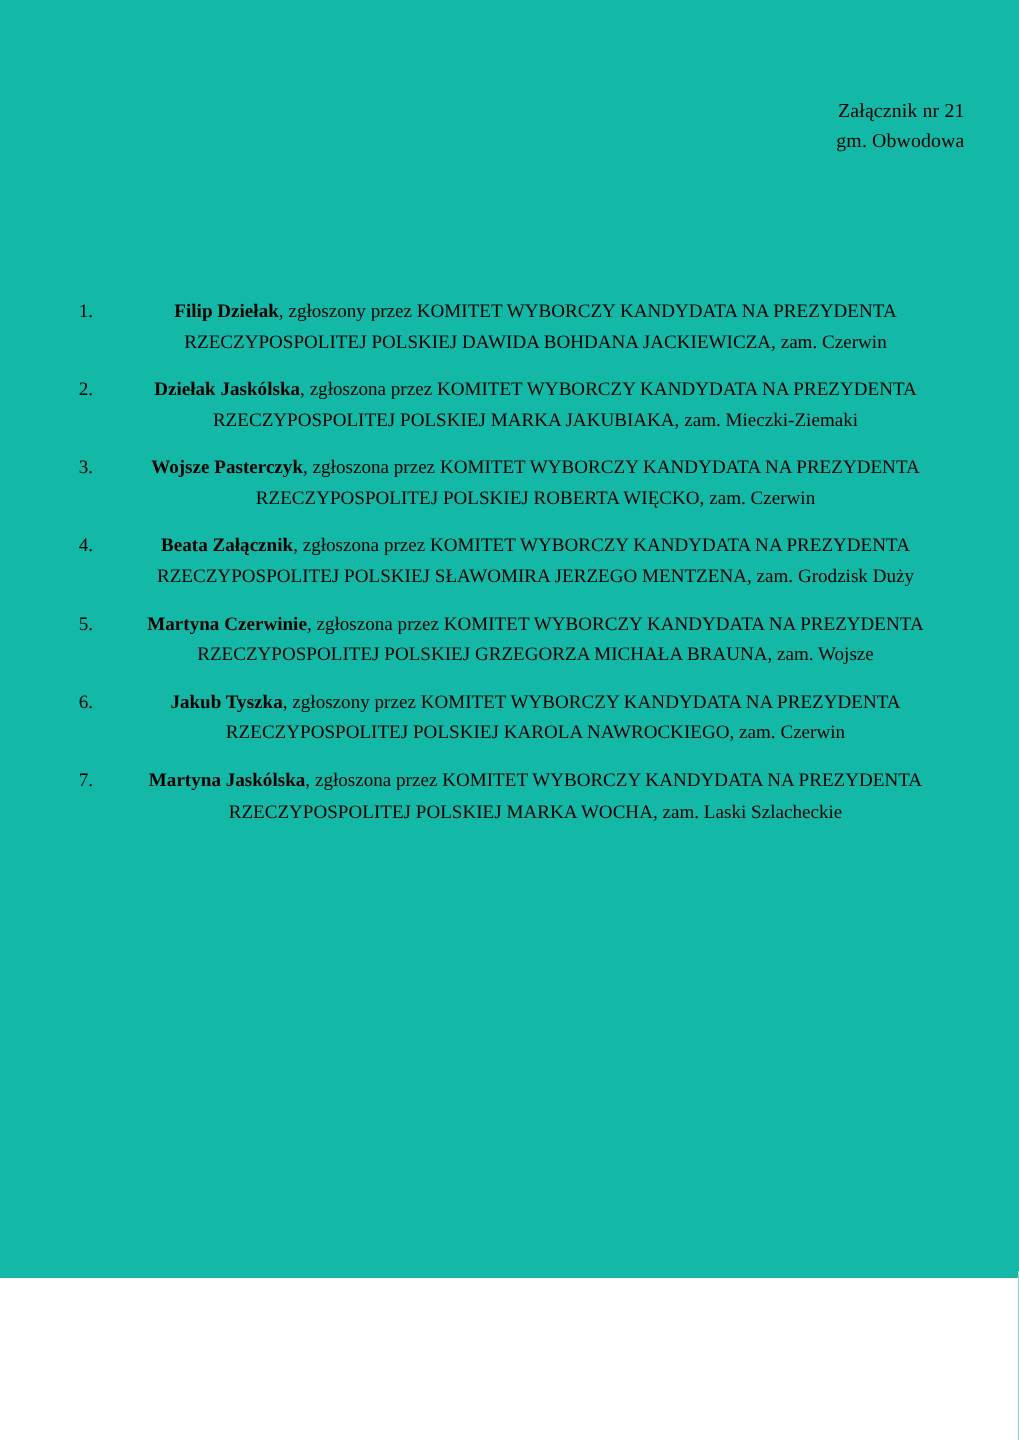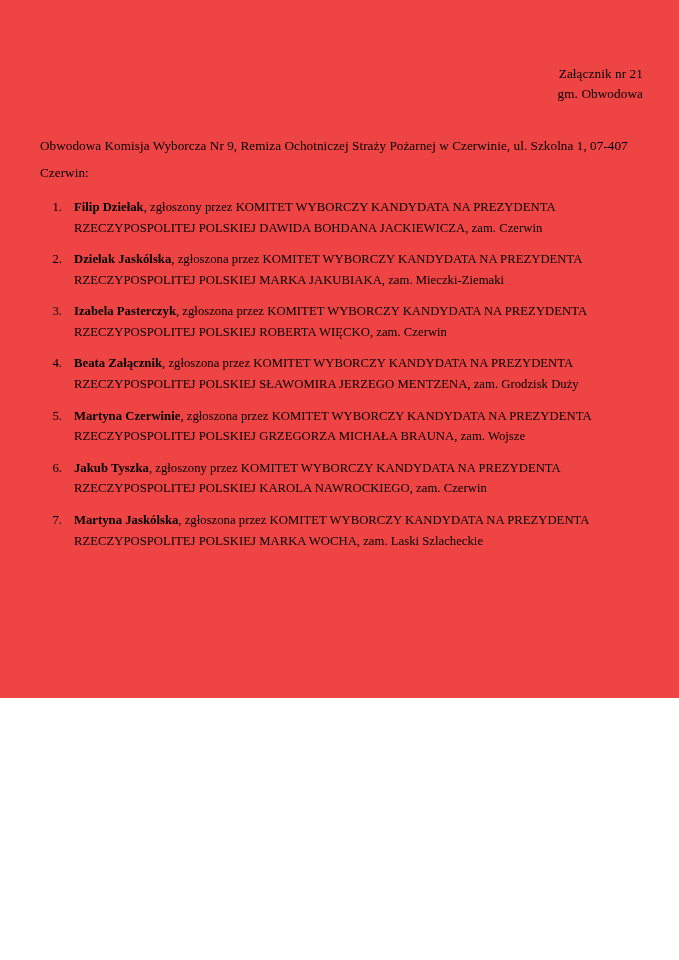--- a/index.html
+++ b/index.html
@@ -11,23 +11,23 @@
 
   body {
     font-family: "Liberation Serif", "DejaVu Serif", serif;
     color: #000000;
     -webkit-font-smoothing: antialiased;
   }
 
   .page {
     position: relative;
     width: 679px;
-    height: 698px;
+    height: 852px;
     margin: 0 auto;
-    background: #ef4444;
+    background: #14b8a6;
     overflow: hidden;
     box-sizing: border-box;
   }
 
   
   .doc-header {
     position: absolute;
     top: 64px;
     right: 36px;
     text-align: right;
@@ -80,21 +80,21 @@
     text-align: right;
     padding-right: 12px;
     box-sizing: border-box;
     font-size: 12.7px;
     line-height: 1.62;
     white-space: nowrap;
   }
 
   .member-text {
     flex: 1 1 auto;
-    text-align: left;
+    text-align: center;
     letter-spacing: 0.02px;
   }
 
   .member-name {
     font-weight: bold;
   }
 
   .member-rest {
     font-weight: normal;
   }
@@ -102,37 +102,36 @@
 </head>
 <body>
 
 <div class="page">
 
   <div class="doc-header">
     <span class="header-line">Załącznik nr 21</span>
     <span class="header-line">gm. Obwodowa</span>
   </div>
 
-  <p class="intro">Obwodowa Komisja Wyborcza Nr 9, Remiza Ochotniczej Straży Pożarnej w Czerwinie, ul. Szkolna 1, 07-407 Czerwin:</p>
 
   <ol class="members" style="list-style:none; margin:0; padding:0;">
 
     <li class="member-item">
       <span class="member-number">1.</span>
       <span class="member-text"><span class="member-name">Filip Dziełak</span><span class="member-rest">, zgłoszony przez KOMITET WYBORCZY KANDYDATA NA PREZYDENTA RZECZYPOSPOLITEJ POLSKIEJ DAWIDA BOHDANA JACKIEWICZA, zam. Czerwin</span></span>
     </li>
 
     <li class="member-item">
       <span class="member-number">2.</span>
       <span class="member-text"><span class="member-name">Dziełak Jaskólska</span><span class="member-rest">, zgłoszona przez KOMITET WYBORCZY KANDYDATA NA PREZYDENTA RZECZYPOSPOLITEJ POLSKIEJ MARKA JAKUBIAKA, zam. Mieczki-Ziemaki</span></span>
     </li>
 
     <li class="member-item">
       <span class="member-number">3.</span>
-      <span class="member-text"><span class="member-name">Izabela Pasterczyk</span><span class="member-rest">, zgłoszona przez KOMITET WYBORCZY KANDYDATA NA PREZYDENTA RZECZYPOSPOLITEJ POLSKIEJ ROBERTA WIĘCKO, zam. Czerwin</span></span>
+      <span class="member-text"><span class="member-name">Wojsze Pasterczyk</span><span class="member-rest">, zgłoszona przez KOMITET WYBORCZY KANDYDATA NA PREZYDENTA RZECZYPOSPOLITEJ POLSKIEJ ROBERTA WIĘCKO, zam. Czerwin</span></span>
     </li>
 
     <li class="member-item">
       <span class="member-number">4.</span>
       <span class="member-text"><span class="member-name">Beata Załącznik</span><span class="member-rest">, zgłoszona przez KOMITET WYBORCZY KANDYDATA NA PREZYDENTA RZECZYPOSPOLITEJ POLSKIEJ SŁAWOMIRA JERZEGO MENTZENA, zam. Grodzisk Duży</span></span>
     </li>
 
     <li class="member-item">
       <span class="member-number">5.</span>
       <span class="member-text"><span class="member-name">Martyna Czerwinie</span><span class="member-rest">, zgłoszona przez KOMITET WYBORCZY KANDYDATA NA PREZYDENTA RZECZYPOSPOLITEJ POLSKIEJ GRZEGORZA MICHAŁA BRAUNA, zam. Wojsze</span></span>

